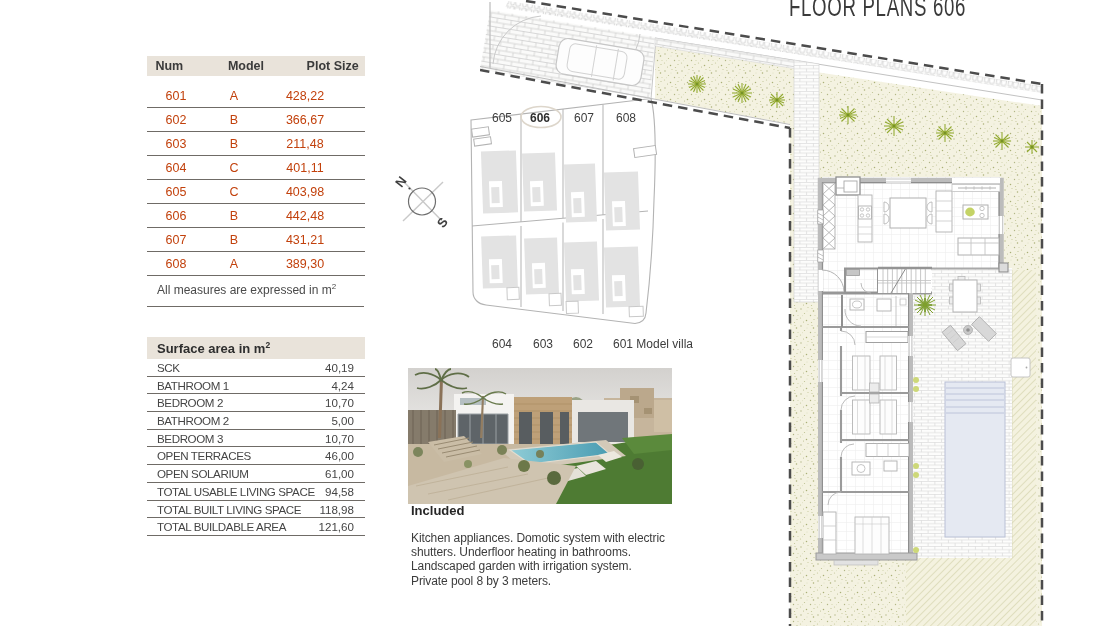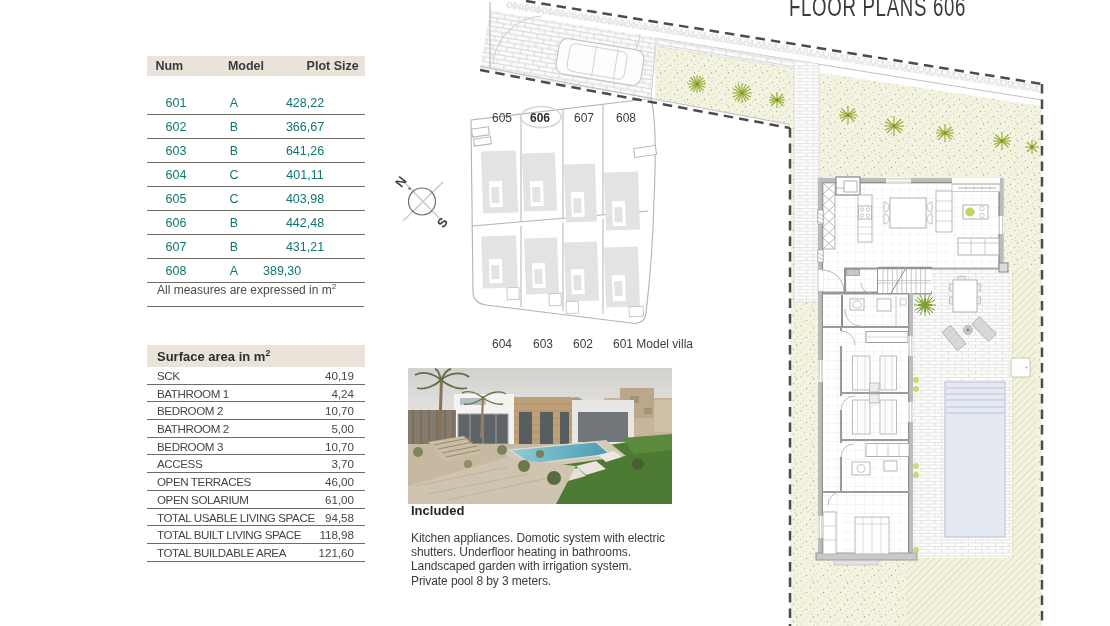--- a/index.html
+++ b/index.html
@@ -19,35 +19,35 @@
 <div class="abs" style="left:789px;top:-8px;font-size:27px;letter-spacing:1px;color:#3a3a3a;transform:scaleX(0.69);transform-origin:left top;white-space:nowrap;">FLOOR PLANS 606</div>
 
 <div class="abs" style="left:147px;top:56px;width:218px;">
 
   <div class="hdr" style="height:20px;display:flex;align-items:center;font-weight:bold;font-size:12.5px;color:#3b3b3b;gap:32px;">
     <div style="width:58px;text-align:center;">Num</div>
     <div style="width:58px;text-align:center;">Model</div>
     <div style="width:84px;text-align:center;">Plot Size</div>
   </div>
 
-  <div style="margin-top:15px;font-size:12.5px;color:#0f766e;">
+  <div style="margin-top:8px;font-size:12.5px;color:#c2410c;">
     <div class="row" style="height:23px;">
           <div style="width:58px;text-align:center;">601</div>
           <div style="width:58px;text-align:center;">A</div>
           <div style="width:84px;text-align:center;">428,22</div>
         </div>
     <div class="row" style="height:23px;">
           <div style="width:58px;text-align:center;">602</div>
           <div style="width:58px;text-align:center;">B</div>
           <div style="width:84px;text-align:center;">366,67</div>
         </div>
     <div class="row" style="height:23px;">
           <div style="width:58px;text-align:center;">603</div>
           <div style="width:58px;text-align:center;">B</div>
-          <div style="width:84px;text-align:center;">641,26</div>
+          <div style="width:84px;text-align:center;">211,48</div>
         </div>
     <div class="row" style="height:23px;">
           <div style="width:58px;text-align:center;">604</div>
           <div style="width:58px;text-align:center;">C</div>
           <div style="width:84px;text-align:center;">401,11</div>
         </div>
     <div class="row" style="height:23px;">
           <div style="width:58px;text-align:center;">605</div>
           <div style="width:58px;text-align:center;">C</div>
           <div style="width:84px;text-align:center;">403,98</div>
@@ -58,30 +58,30 @@
           <div style="width:84px;text-align:center;">442,48</div>
         </div>
     <div class="row" style="height:23px;">
           <div style="width:58px;text-align:center;">607</div>
           <div style="width:58px;text-align:center;">B</div>
           <div style="width:84px;text-align:center;">431,21</div>
         </div>
     <div class="row" style="height:23px;">
           <div style="width:58px;text-align:center;">608</div>
           <div style="width:58px;text-align:center;">A</div>
-          <div style="width:84px;">389,30</div>
+          <div style="width:84px;text-align:center;">389,30</div>
         </div>
   </div>
 </div>
 
 <div class="abs" style="left:157px;top:282px;font-size:12px;color:#4a4a4a;">All measures are expressed in m<sup style="font-size:8px;">2</sup></div>
 
 <div class="abs" style="left:147px;top:306px;width:217px;border-top:1px solid #6f6b66;"></div>
 
-<div class="abs" style="left:147px;top:337px;width:218px;margin-top:8px;">
+<div class="abs" style="left:147px;top:337px;width:218px;">
 
   <div class="hdr" style="height:22px;display:flex;align-items:center;font-weight:bold;font-size:13px;color:#2e2e2e;">
     <div style="padding-left:10px;">Surface area in m<sup style="font-size:8.5px;">2</sup></div>
   </div>
 
   <div style="font-size:11.6px;letter-spacing:-0.4px;color:#454545;">
     <div class="srow">
           <span class="sl">SCK</span>
           <span class="sv">40,19</span>
         </div>
@@ -93,24 +93,20 @@
           <span class="sl">BEDROOM 2</span>
           <span class="sv">10,70</span>
         </div>
     <div class="srow">
           <span class="sl">BATHROOM 2</span>
           <span class="sv">5,00</span>
         </div>
     <div class="srow">
           <span class="sl">BEDROOM 3</span>
           <span class="sv">10,70</span>
-        </div>
-    <div class="srow">
-          <span class="sl">ACCESS</span>
-          <span class="sv">3,70</span>
         </div>
     <div class="srow">
           <span class="sl">OPEN TERRACES</span>
           <span class="sv">46,00</span>
         </div>
     <div class="srow">
           <span class="sl">OPEN SOLARIUM</span>
           <span class="sv">61,00</span>
         </div>
     <div class="srow">

